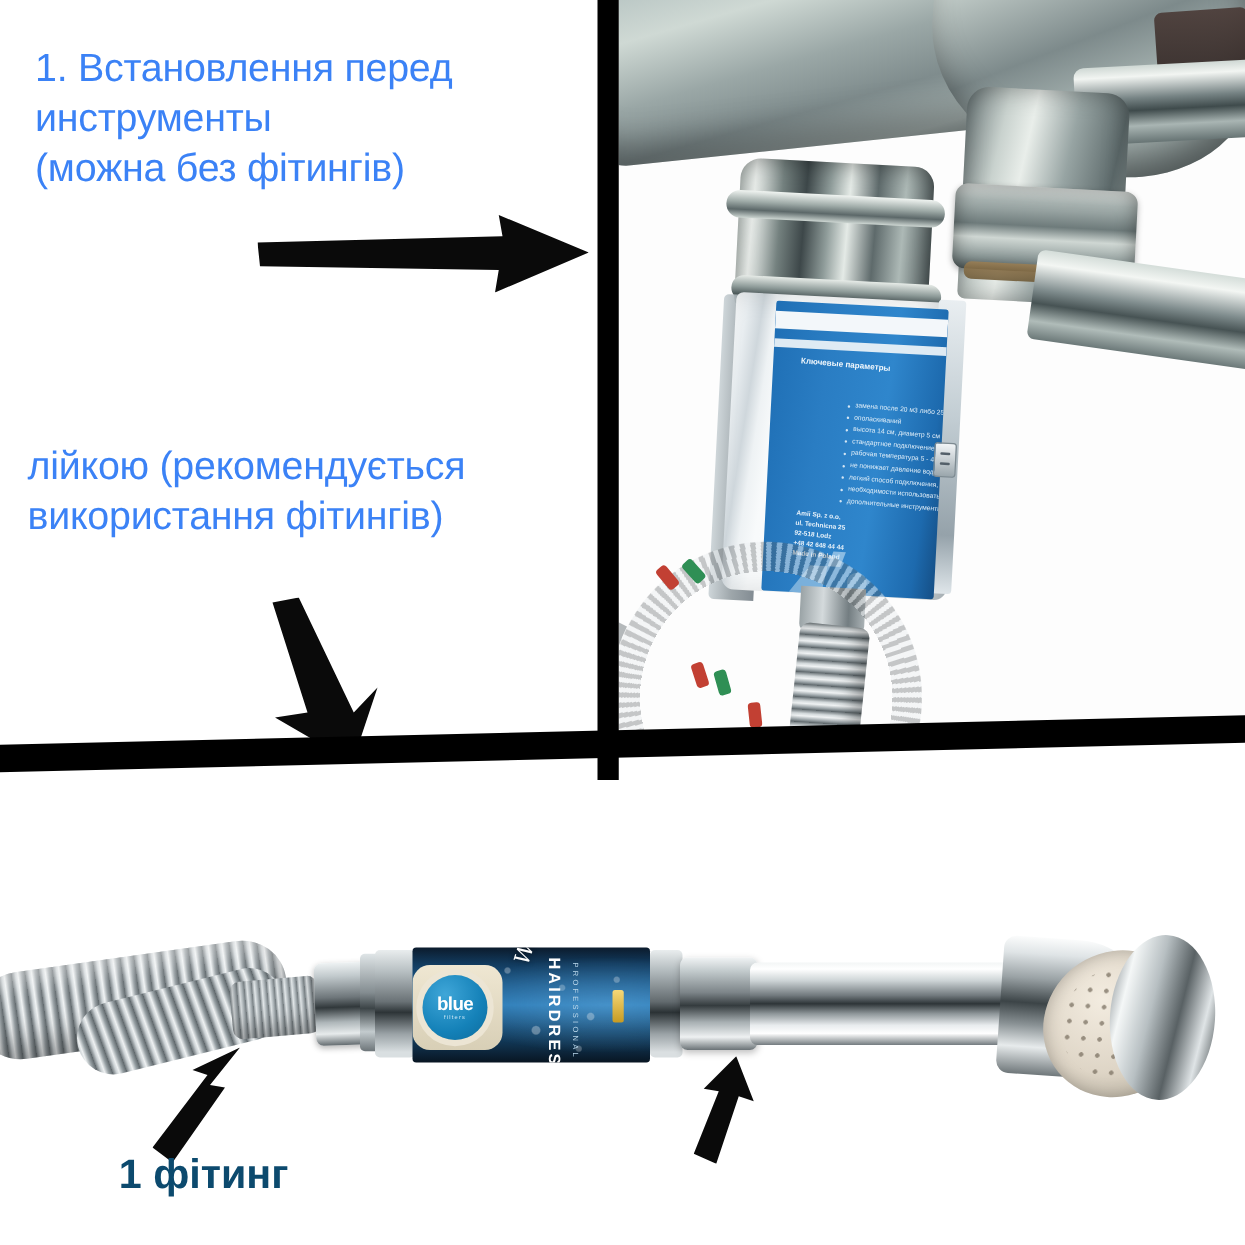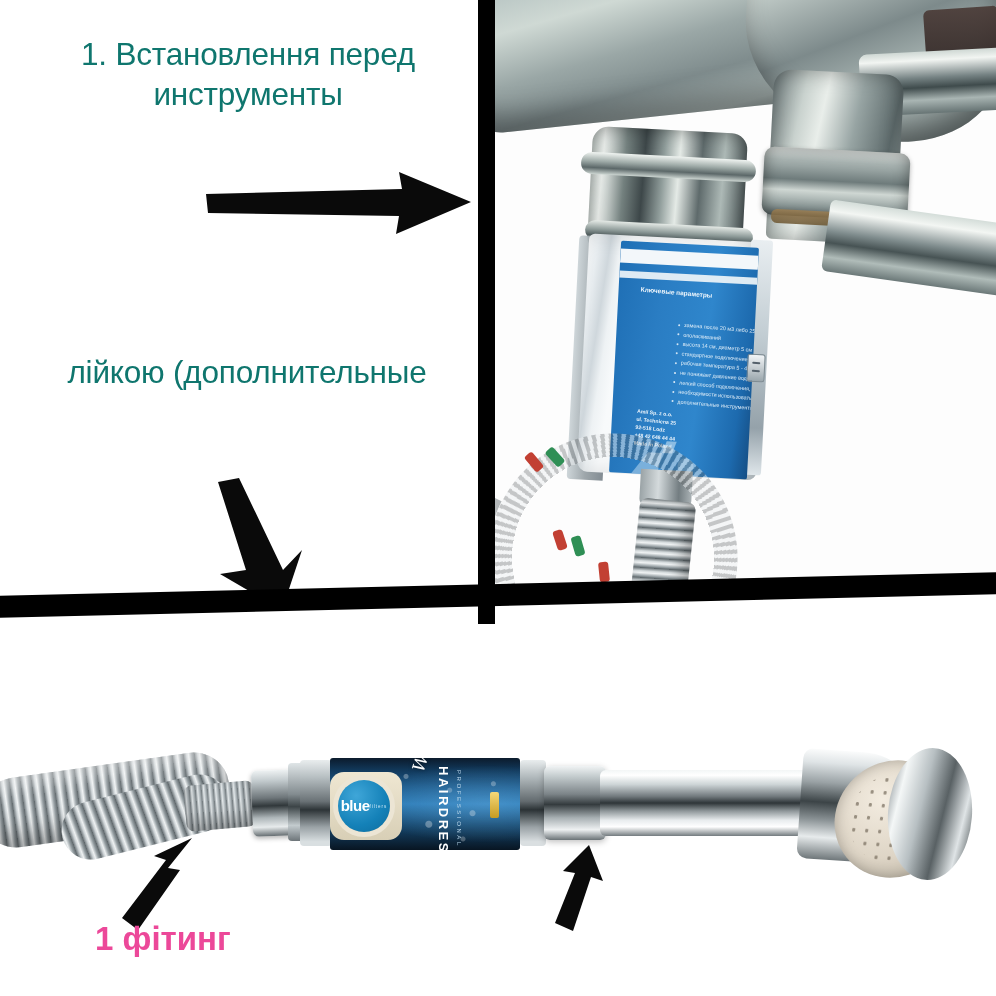--- a/index.html
+++ b/index.html
@@ -5,32 +5,32 @@
   html,body{margin:0;padding:0;background:#fff;}
   body{width:996px;height:996px;overflow:hidden;font-family:"Liberation Sans", sans-serif;}
   #stage{position:relative;width:996px;height:996px;background:#ffffff;overflow:hidden;}
 
   
   .v-divider{position:absolute;left:478px;top:0;width:17px;height:624px;background:#000;}
   .h-divider{position:absolute;left:-10px;top:596px;width:1020px;height:22px;background:#000;
              transform:rotate(-1.35deg);transform-origin:0 0;}
 
   
-  .instr{position:absolute;color:#0f766e;font-size:31.5px;line-height:40px;letter-spacing:-0.2px;text-align:center;}
+  .instr{position:absolute;color:#3b82f6;font-size:31.5px;line-height:40px;letter-spacing:-0.2px;}
   #instr1{left:28px;top:34px;width:440px;}
   #instr2{left:22px;top:352px;width:450px;}
 
   
   .arrow-right{position:absolute;left:206px;top:172px;width:265px;height:62px;}
   .arrow-down{position:absolute;left:206px;top:478px;width:120px;height:132px;}
   .arrow-up-1{position:absolute;left:122px;top:838px;width:70px;height:96px;}
   .arrow-up-2{position:absolute;left:555px;top:845px;width:62px;height:86px;}
 
   
-  .fit-label{position:absolute;color:#ec4899;font-size:33px;font-weight:bold;letter-spacing:0px;text-align:center;}
+  .fit-label{position:absolute;color:#0c4a6e;font-size:33px;font-weight:bold;letter-spacing:0px;text-align:center;}
   #fit1{left:95px;top:920px;}
   #fit2{left:607px;top:920px;}
 
   
   #photo-faucet{position:absolute;left:495px;top:0;width:501px;height:600px;overflow:hidden;
       background:#ffffff;}
   .p1-bg{position:absolute;inset:0;background:#fdfdfd;}
 
   
   .fx-body{position:absolute;left:-40px;top:-60px;width:420px;height:175px;border-radius:0 0 60px 40px;
@@ -147,21 +147,21 @@
        radial-gradient(circle at 40% 20%, rgba(255,255,255,.45) 0 2px, transparent 3px),
        radial-gradient(circle at 52% 72%, rgba(255,255,255,.5) 0 3px, transparent 4px),
        radial-gradient(circle at 63% 35%, rgba(255,255,255,.4) 0 2px, transparent 3px),
        radial-gradient(circle at 75% 60%, rgba(255,255,255,.5) 0 2.5px, transparent 3.5px),
        radial-gradient(circle at 86% 28%, rgba(255,255,255,.45) 0 2px, transparent 3px),
        radial-gradient(circle at 33% 85%, rgba(255,255,255,.4) 0 2px, transparent 3px),
        radial-gradient(circle at 70% 88%, rgba(255,255,255,.4) 0 2px, transparent 3px),
        radial-gradient(ellipse at 82% 50%, rgba(120,190,240,.55), transparent 60%);}
   .sh-blue-logo{position:absolute;left:8px;top:22px;width:52px;height:52px;border-radius:50%;
      background:radial-gradient(circle at 35% 30%,#3fa6d8,#1481b8 60%,#0d6b9c);
-     box-shadow:0 0 0 5px #ece5d4;display:flex;align-items:center;justify-content:center;flex-direction:row;}
+     box-shadow:0 0 0 5px #ece5d4;display:flex;align-items:center;justify-content:center;flex-direction:column;}
   .sh-blue-logo .bl{color:#fff;font-size:15px;font-weight:bold;line-height:14px;letter-spacing:-0.5px;}
   .sh-blue-logo .bs{color:#cfe8f6;font-size:4.5px;letter-spacing:1px;}
   .sh-beige{position:absolute;left:0px;top:14px;width:72px;height:68px;border-radius:14px;
      background:linear-gradient(180deg,#efe7d2,#d8cfb6);z-index:0;}
   .sh-script{position:absolute;left:78px;top:10px;color:#ffffff;font-size:17px;
      font-family:"DejaVu Serif", serif;font-style:italic;
      transform:rotate(-72deg);transform-origin:left top;white-space:nowrap;
      text-shadow:0 0 4px rgba(0,0,0,.5);}
   .sh-hd{position:absolute;left:106px;top:8px;color:#fff;font-size:13px;font-weight:bold;letter-spacing:2.5px;
      writing-mode:vertical-rl;text-orientation:mixed;}
@@ -192,28 +192,30 @@
      transform:rotate(4deg);}
 </style>
 </head>
 <body>
 
 <div id="stage">
 
   <div class="instr" id="instr1">
     <div>1. Встановлення перед</div>
     <div>инструменты</div>
+    <div>(можна без фітингів)</div>
   </div>
 
   <svg class="arrow-right" viewBox="0 0 265 62">
     <polygon points="0,22 196,17 193,0 265,30 190,62 193,44 2,41" fill="#0a0a0a"></polygon>
   </svg>
 
   <div class="instr" id="instr2">
-    <div>лійкою (дополнительные</div>
+    <div>лійкою (рекомендується</div>
+    <div>використання фітингів)</div>
   </div>
 
   <svg class="arrow-down" viewBox="0 0 120 132">
     <polygon points="12,4 33,0 77,92 96,72 76,132 14,96 40,92" fill="#0a0a0a"></polygon>
   </svg>
 
   <div id="photo-faucet">
     <div class="p1-bg"></div>
 
     <div class="fx-body"></div>

